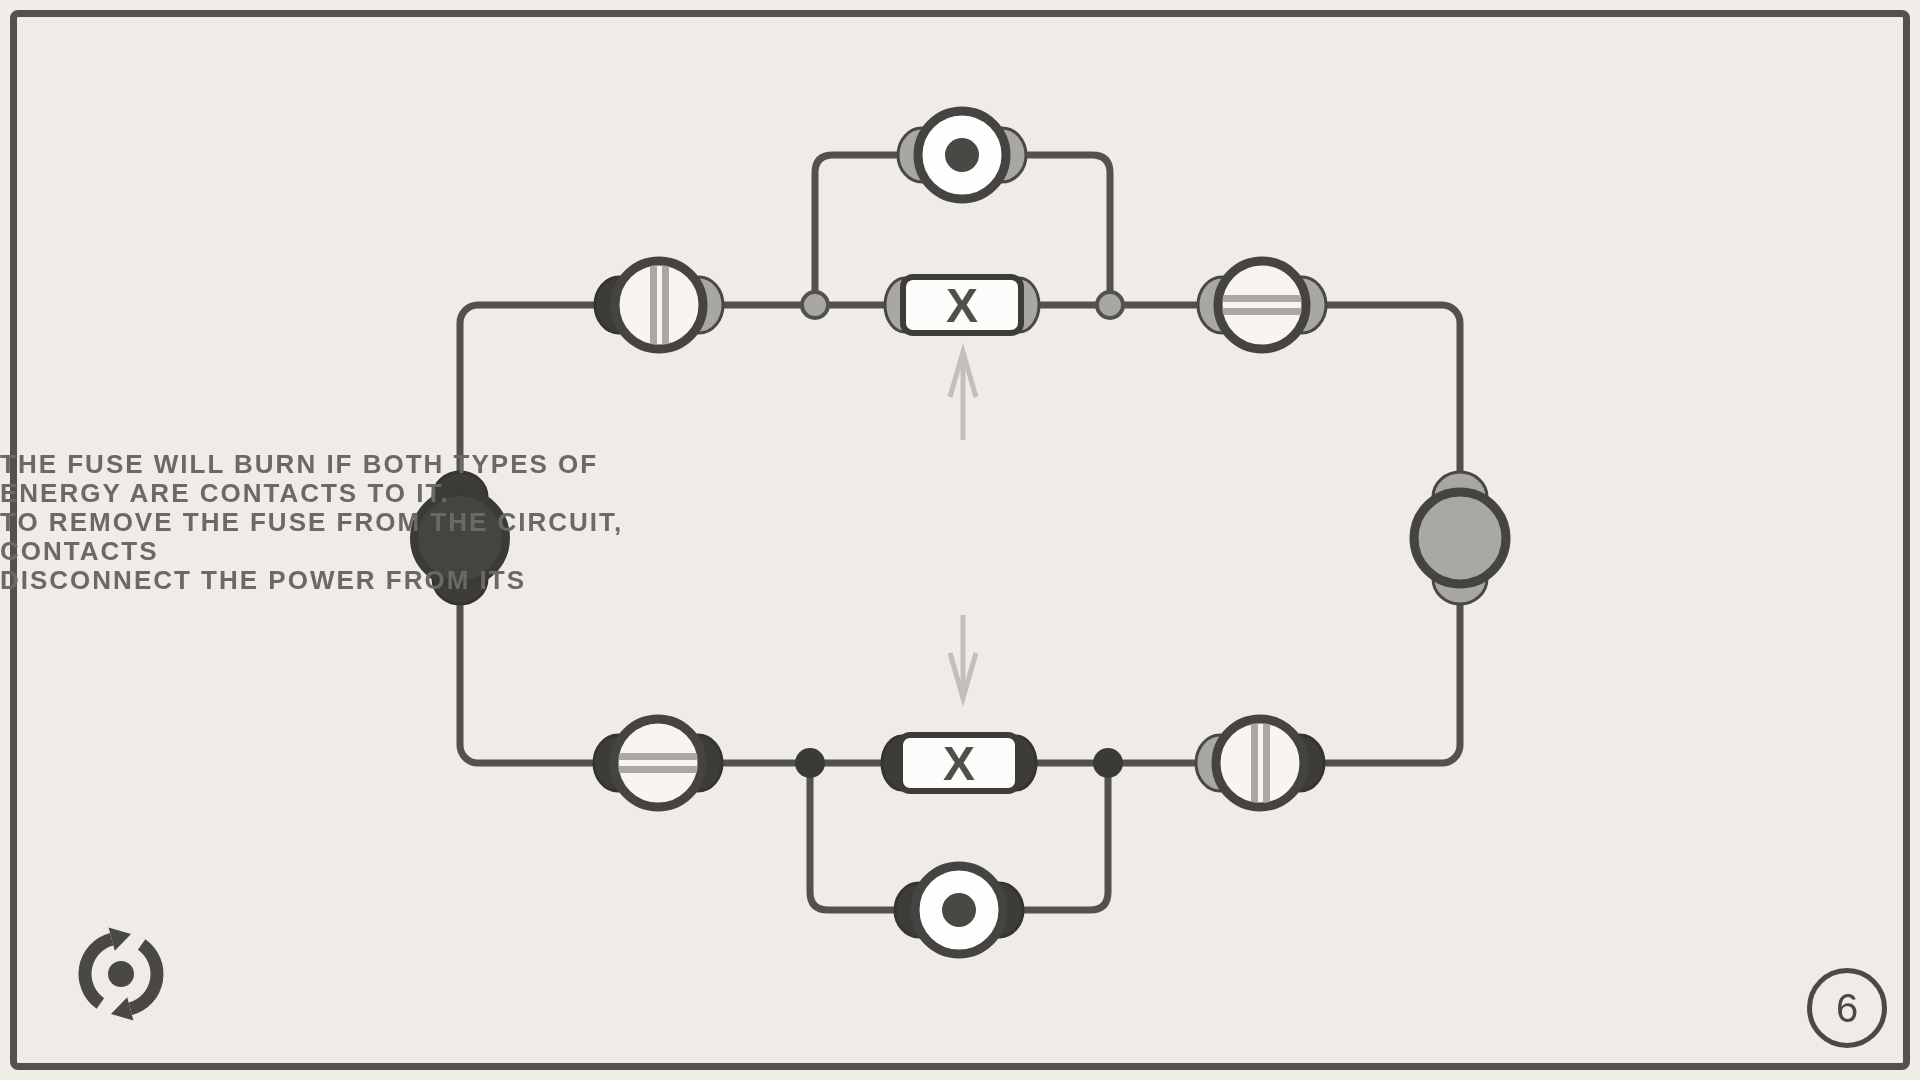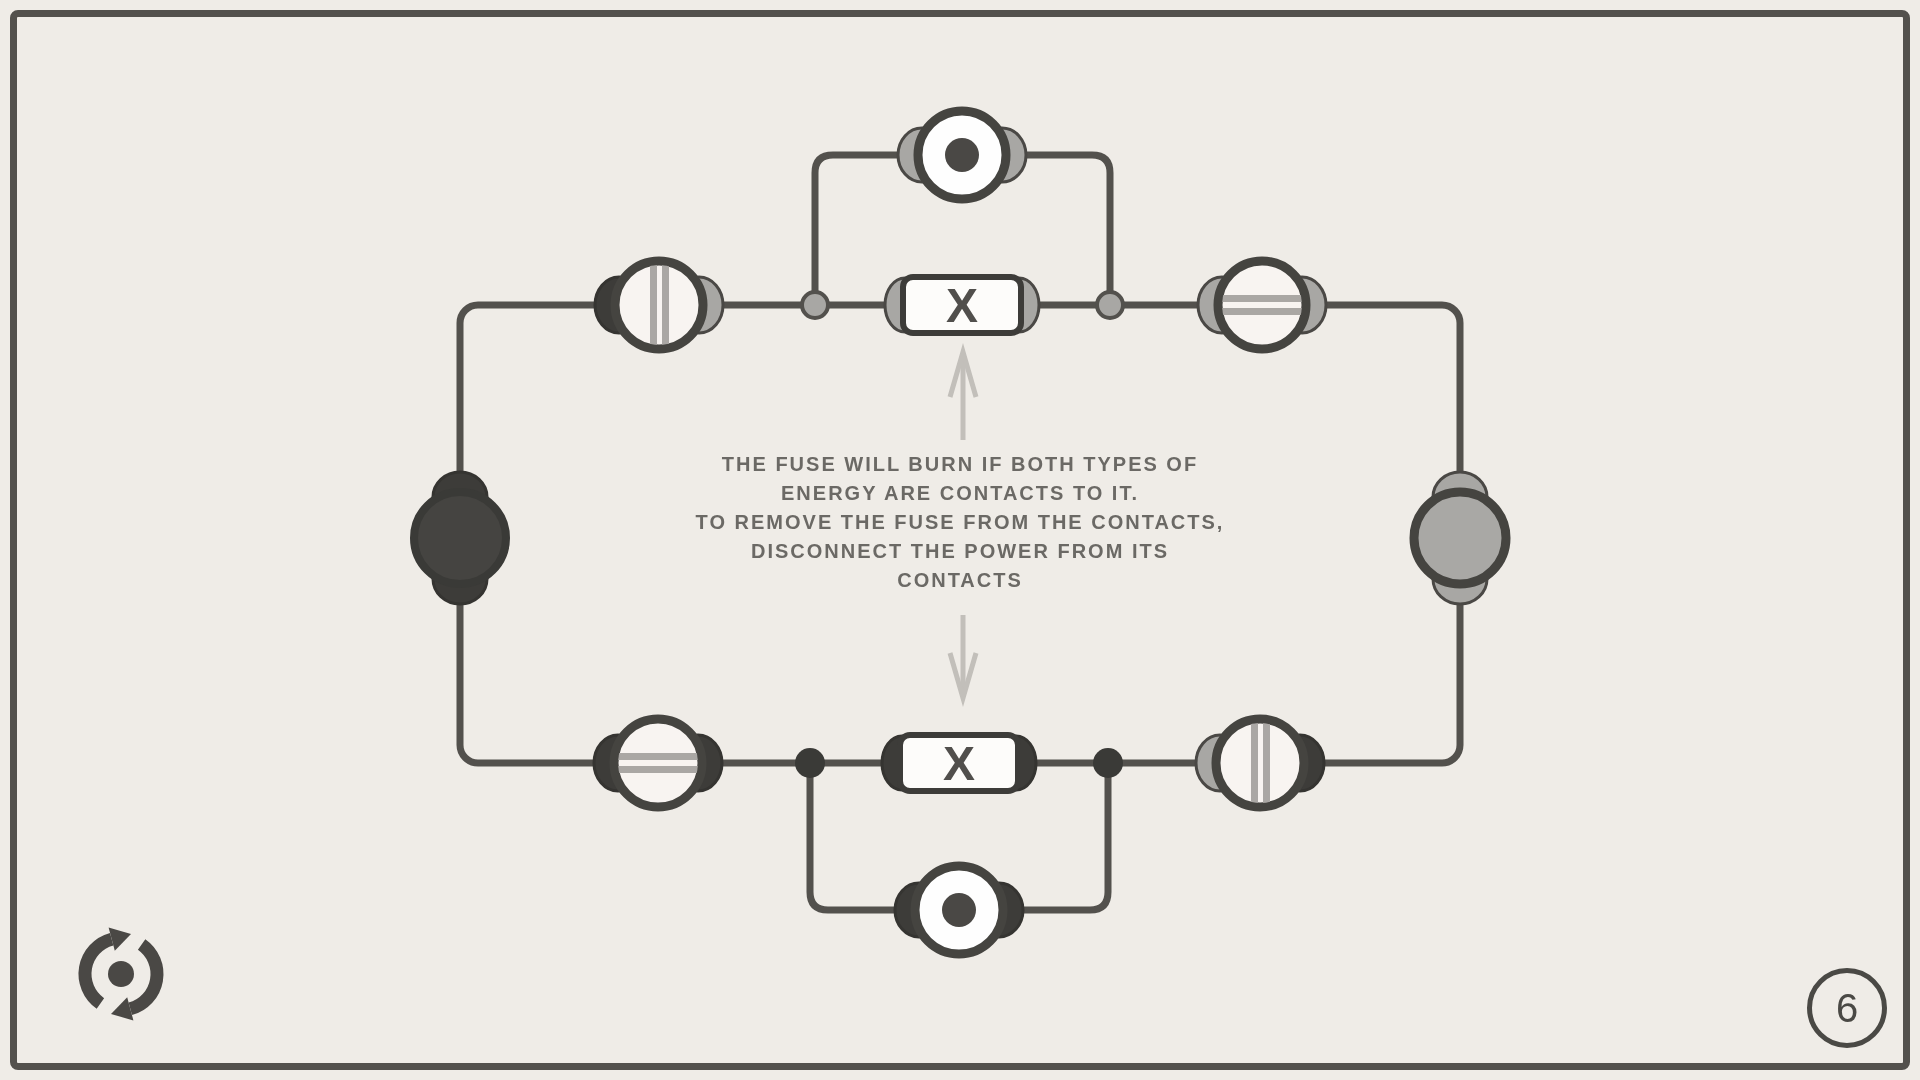--- a/index.html
+++ b/index.html
@@ -29,23 +29,22 @@
   .solid-gray{fill:#a9a8a5;stroke:#454440;stroke-width:9;}
   .fuse-box{fill:#fdfcfa;stroke:#3d3c39;stroke-width:6;}
   .fuse-x{fill:#514f4c;font-weight:bold;font-size:48px;font-family:"Liberation Sans",sans-serif;}
   .dot-gray{fill:#a8a7a4;stroke:#53514d;stroke-width:4;}
   .dot-dark{fill:#3a3a37;}
   .power-dot{fill:#4a4845;}
   .tutorial{
     position:absolute;
     left:0;right:0;
     top:450px;
-    text-align:center;
     color:#6b6965;
-    font-size:20px;
+    font-size:26px;
     font-weight:bold;
     letter-spacing:2px;
     line-height:29px;
   }
   .restart-btn{
     position:absolute;
     left:51px;top:904px;
     width:140px;height:140px;
     cursor:pointer;
   }
@@ -179,23 +178,23 @@
     <ellipse class="lobe-dark" cx="902" cy="763" rx="20" ry="27"></ellipse>
     <ellipse class="lobe-dark" cx="1016" cy="763" rx="20" ry="27"></ellipse>
     <rect class="fuse-box" x="900" y="735" width="118" height="56" rx="10"></rect>
     <text class="fuse-x" x="959" y="780" text-anchor="middle">X</text>
   </g>
 </svg>
 
 <div class="tutorial">
   <div>THE FUSE WILL BURN IF BOTH TYPES OF</div>
   <div>ENERGY ARE CONTACTS TO IT.</div>
-  <div>TO REMOVE THE FUSE FROM THE CONTACTS,</div>
+  <div>TO REMOVE THE FUSE FROM THE CIRCUIT,</div>
+  <div>CONTACTS</div>
   <div>DISCONNECT THE POWER FROM ITS</div>
-  <div>CONTACTS</div>
 </div>
 
 <div class="restart-btn">
   <svg width="140" height="140" viewBox="0 0 140 140">
     <path class="restart-glyph" d="M49.4 99.5 A36 36 0 0 1 60.7 35.2"></path>
     <polygon class="restart-head" points="80,30 63.8,46.8 57.6,23.6"></polygon>
     <path class="restart-glyph" d="M90.6 40.5 A36 36 0 0 1 79.3 104.8"></path>
     <polygon class="restart-head" points="60,110 76.2,93.2 82.4,116.4"></polygon>
     <circle class="restart-head" cx="70" cy="70" r="13"></circle>
   </svg>

